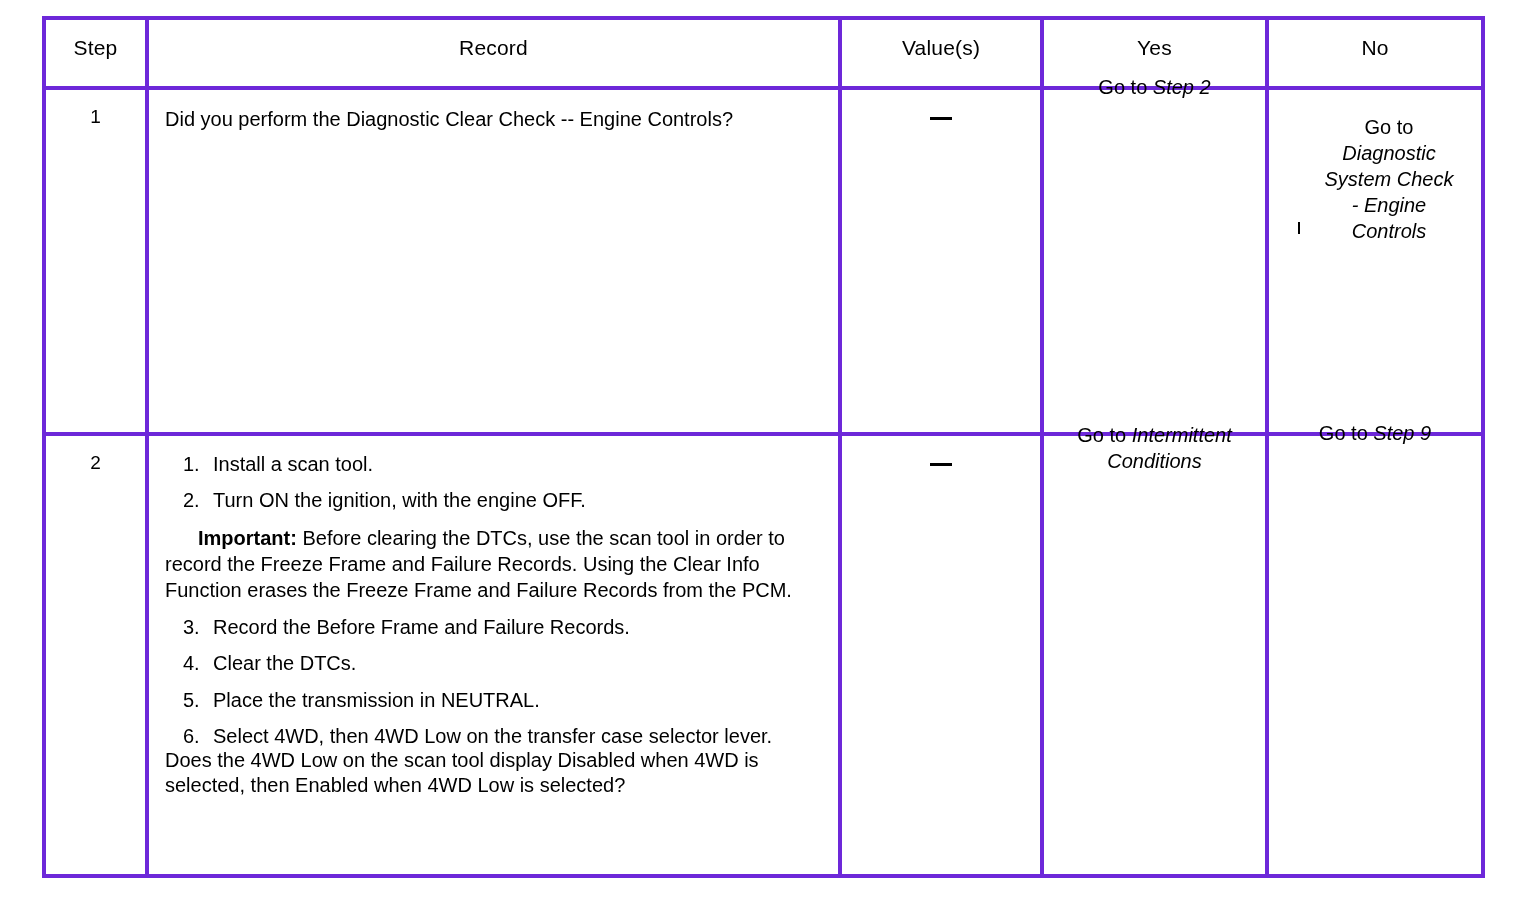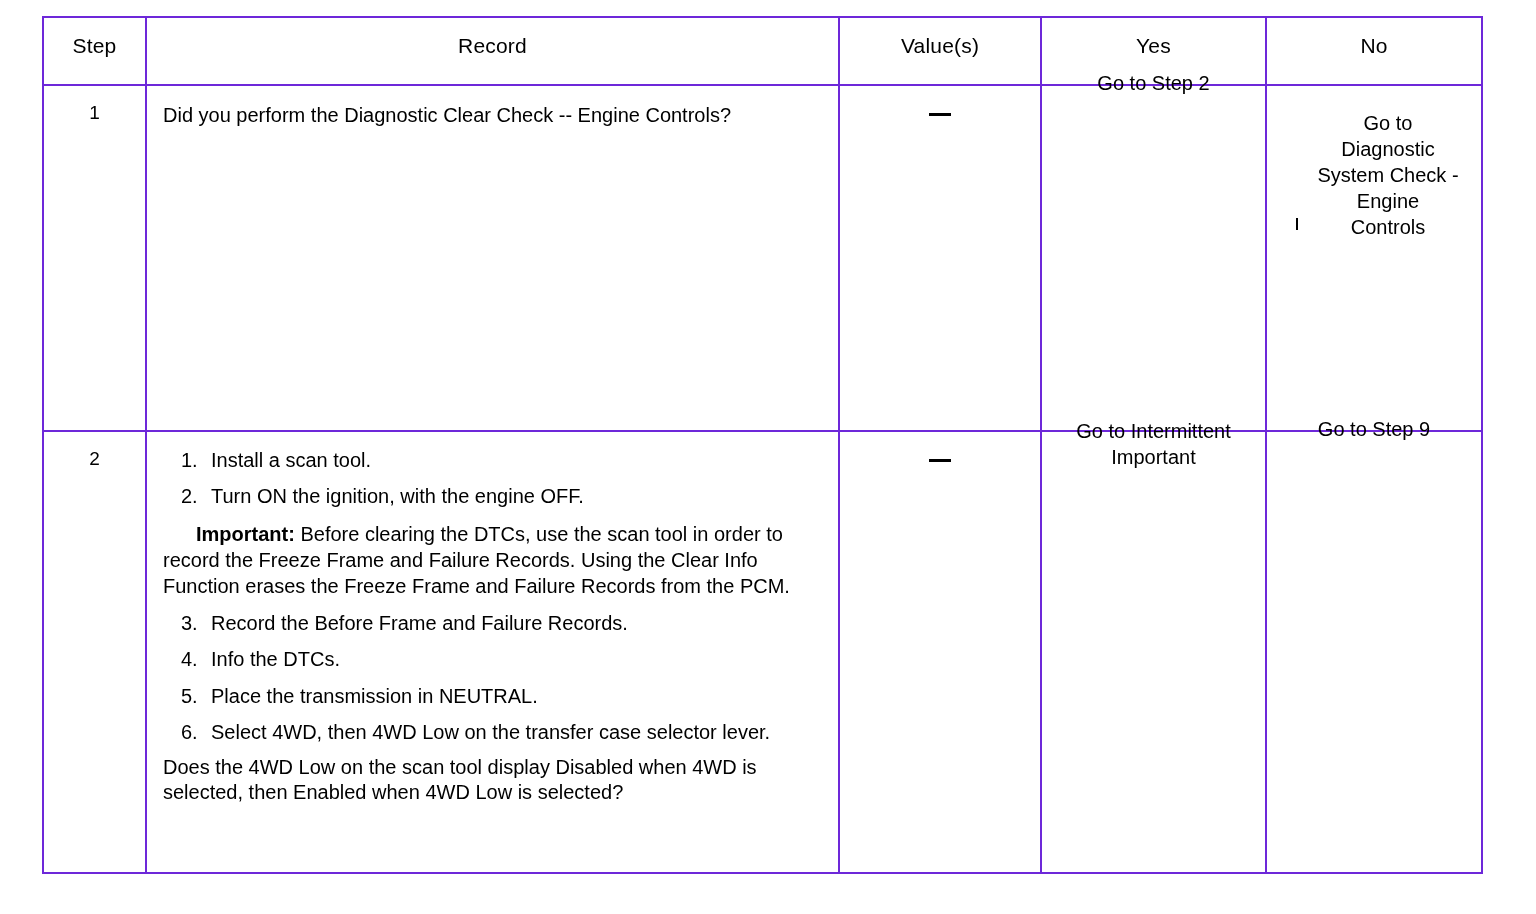--- a/index.html
+++ b/index.html
@@ -26,21 +26,21 @@
   table.diag {
     position: absolute;
     left: 42px;
     top: 16px;
     width: 1439px;
     border-collapse: collapse;
     table-layout: fixed;
   }
 
   table.diag td, table.diag th {
-    border: 2px solid #6d28d9;
+    border: 4px solid #6d28d9;
     vertical-align: top;
     padding: 16px;
     font-weight: normal;
   }
 
   
   col.c-step   { width: 103px; }
   col.c-action { width: 693px; }
   col.c-values { width: 202px; }
   col.c-yes    { width: 225px; }
@@ -66,21 +66,20 @@
   td.action-cell {
     padding: 10px 12px 6px 12px;
     font-size: 20px;
     line-height: 1.30;
   }
 
   .q-text {
     margin: 0 0 0 0;
   }
   .q-text.tail {
-    margin-top: 11px;
     line-height: 1.22;
   }
 
   ol.steps {
     margin: 0;
     padding: 0;
     list-style: none;
   }
   ol.steps li {
     position: relative;
@@ -137,21 +136,21 @@
     left: 0;
     right: 0;
     text-align: center;
     padding: 0 6px;
     box-sizing: border-box;
   }
   .branch-text.at-top   { top: 8px; margin-left: 28px; }
   .branch-text.at-bottom{ bottom: 6px; }
   .branch-text.at-mid   { top: 50%; transform: translateY(-58%); }
 
-  .ital { }
+  .ital { font-style: italic; }
 
   .speck {
     position: absolute;
     left: 13px;
     top: 116px;
     width: 2px;
     height: 12px;
     background: #000;
   }
 
@@ -223,40 +222,40 @@
             </li>
           </ol>
 
           <p class="important"><span class="lead">Important:</span><span> Before clearing the DTCs, use the scan tool in order to record the Freeze Frame and Failure Records. Using the Clear Info Function erases the Freeze Frame and Failure Records from the PCM.</span></p>
 
           <ol class="steps">
             <li>
               <span class="num">3.</span><span>Record the Before Frame and Failure Records.</span>
             </li>
             <li>
-              <span class="num">4.</span><span>Info the DTCs.</span>
+              <span class="num">4.</span><span>Clear the DTCs.</span>
             </li>
             <li>
               <span class="num">5.</span><span>Place the transmission in NEUTRAL.</span>
             </li>
             <li>
               <span class="num">6.</span><span>Select 4WD, then 4WD Low on the transfer case selector lever.</span>
             </li>
           </ol>
 
           <p class="q-text tail">Does the 4WD Low on the scan tool display Disabled when 4WD is selected, then Enabled when 4WD Low is selected?</p>
         </td>
 
         <td class="values-cell">
           <span class="dash"></span>
         </td>
 
         <td class="branch-cell">
           <div class="branch-box">
-            <div class="branch-text at-mid"><span>Go to </span><span class="ital">Intermittent Important</span></div>
+            <div class="branch-text at-mid"><span>Go to </span><span class="ital">Intermittent Conditions</span></div>
           </div>
         </td>
 
         <td class="branch-cell">
           <div class="branch-box">
             <div class="branch-text at-bottom"><span>Go to </span><span class="ital">Step 9</span></div>
           </div>
         </td>
       </tr>
 

